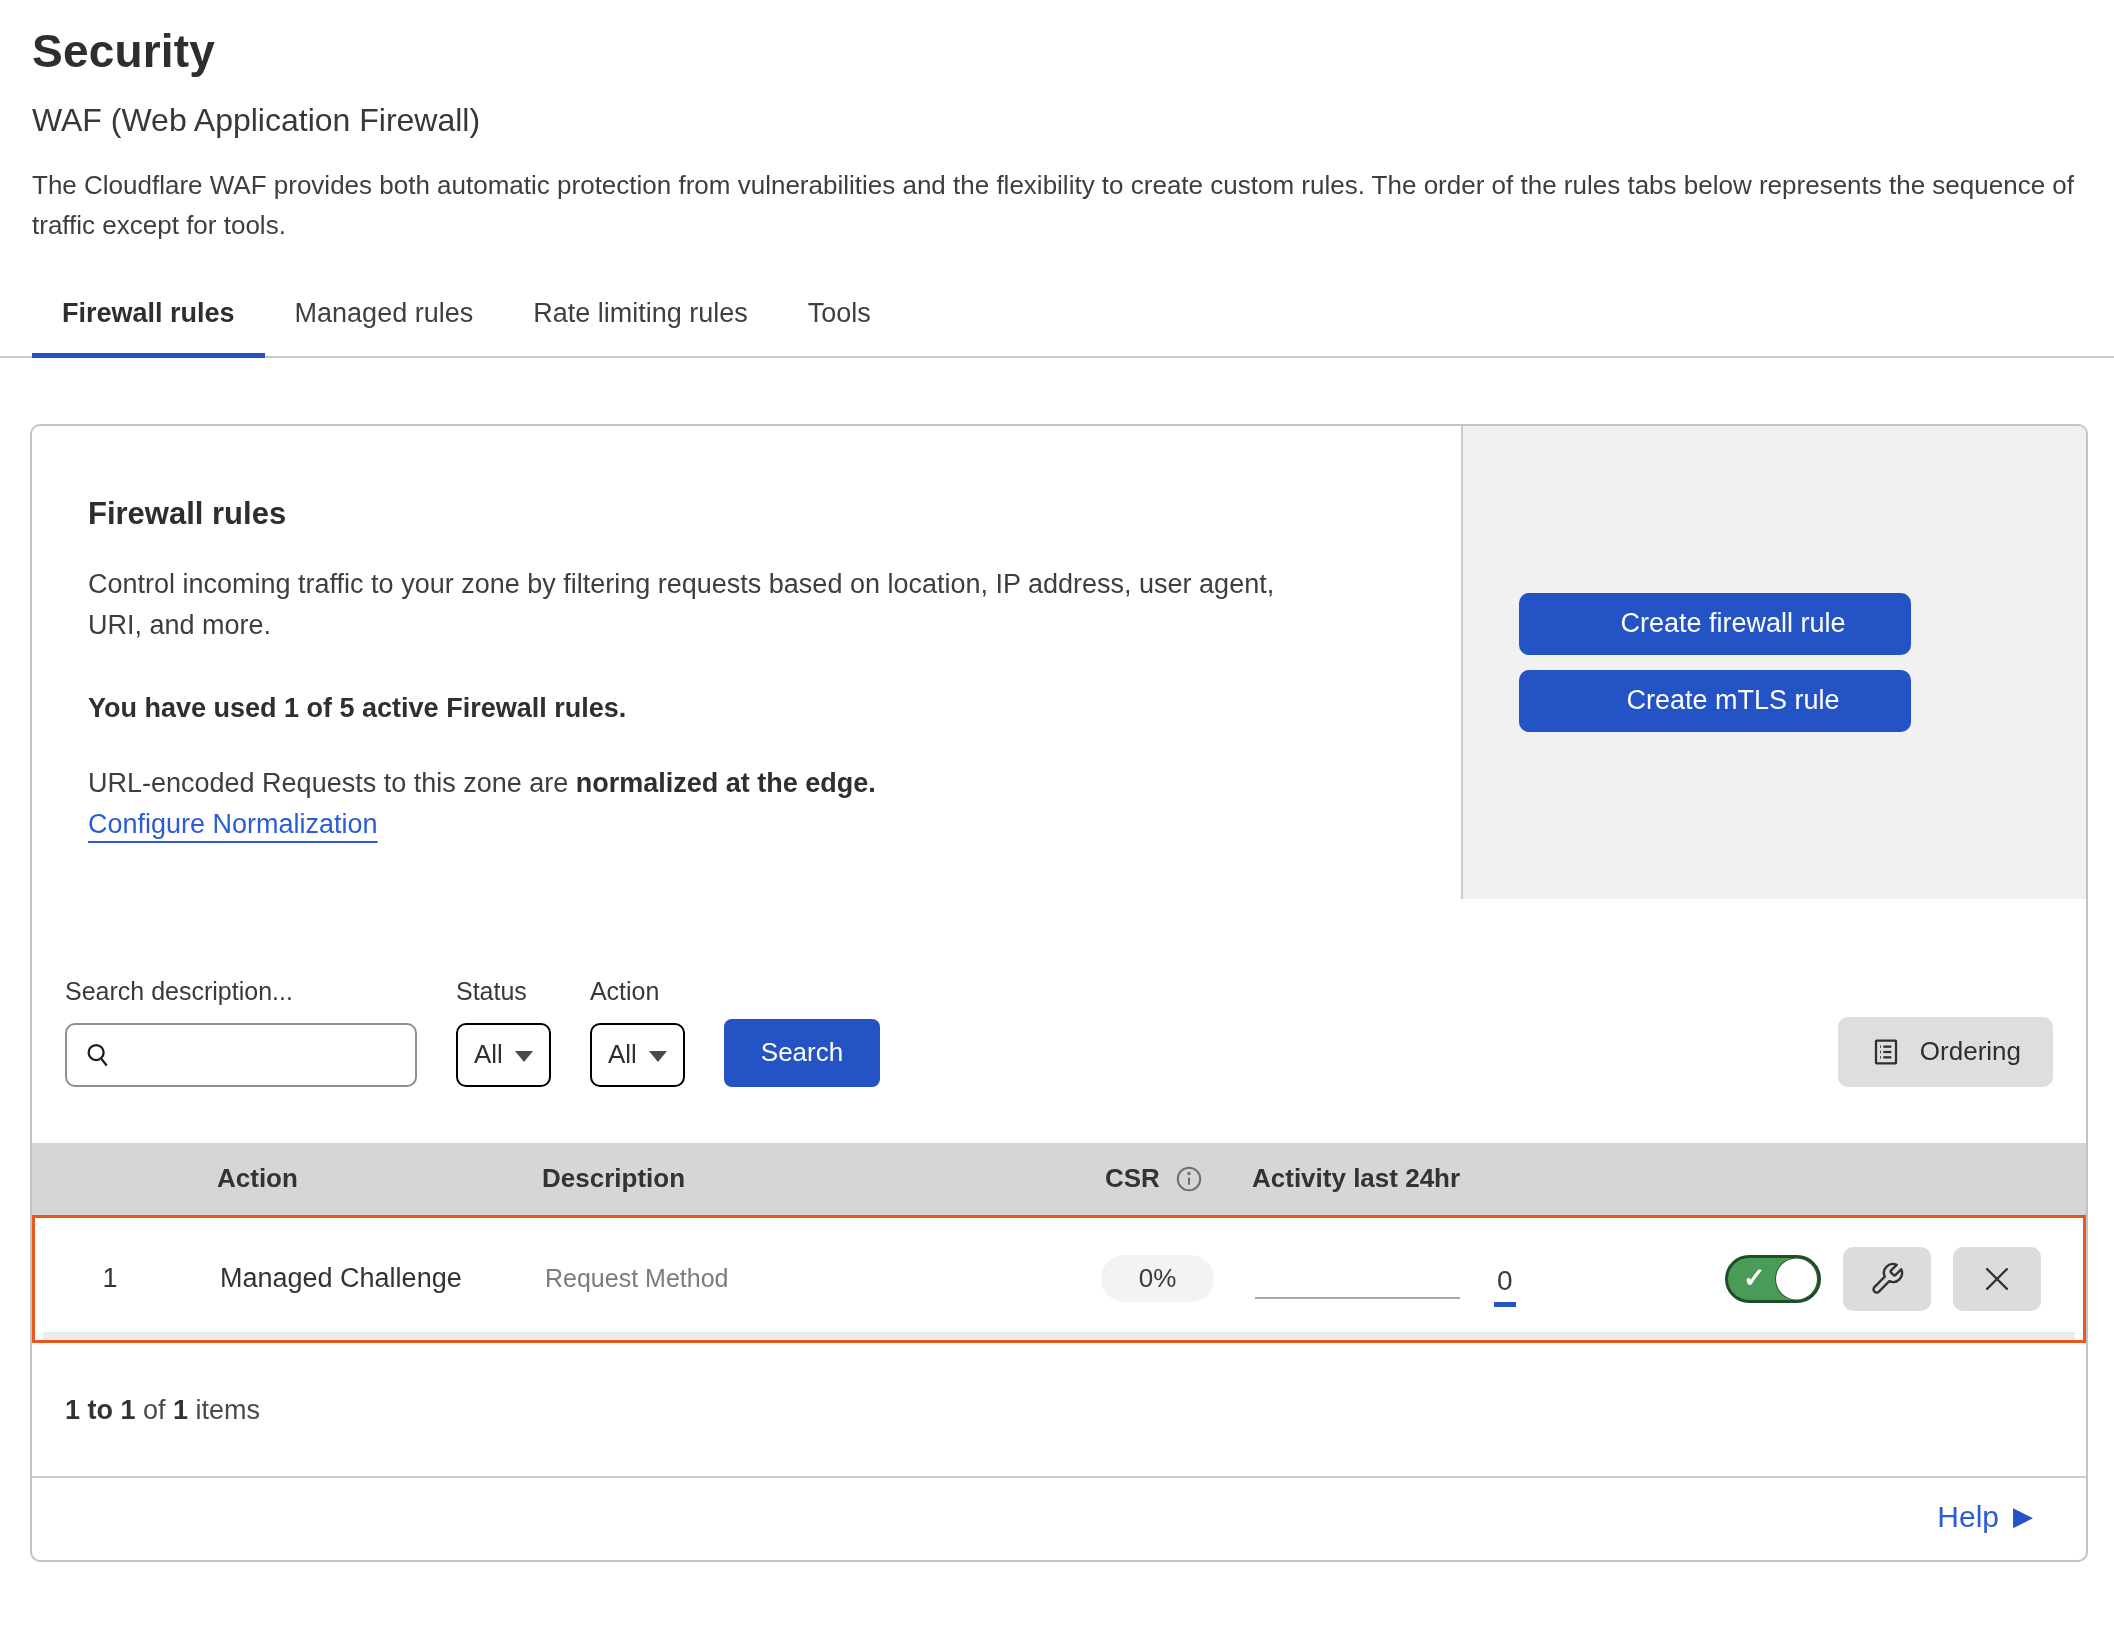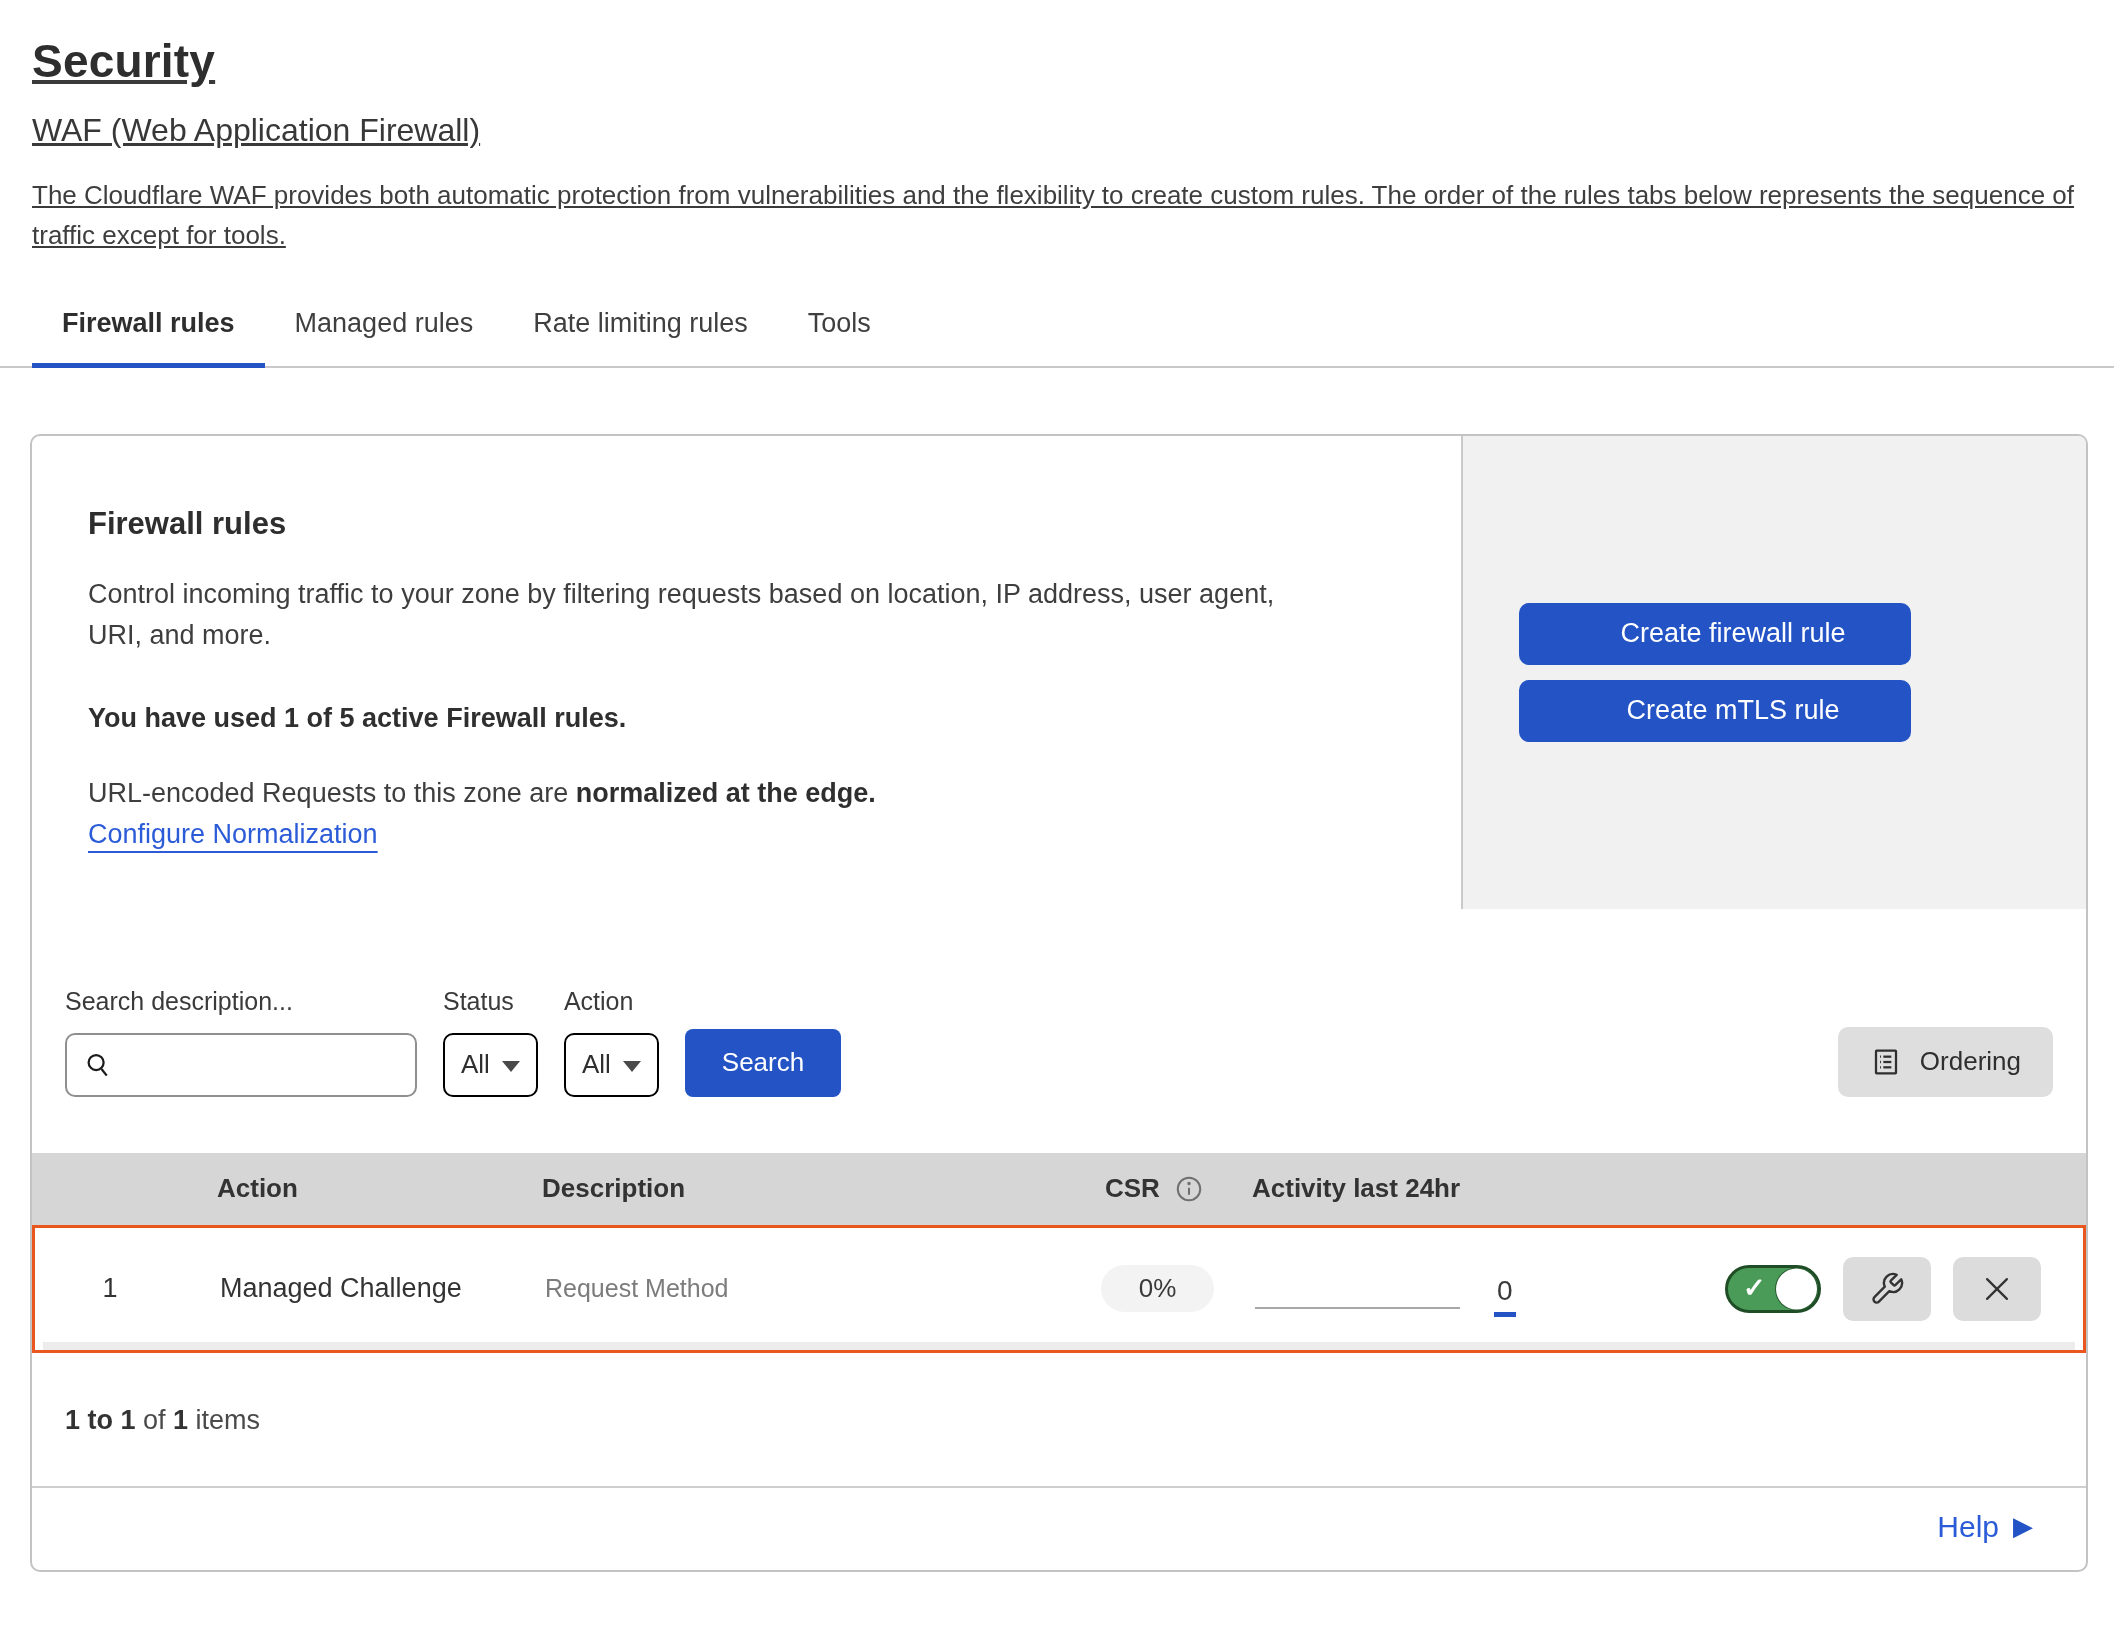--- a/index.html
+++ b/index.html
@@ -5,21 +5,21 @@
   * { box-sizing: border-box; margin: 0; padding: 0; }
   html,body { background:#ffffff; }
   body {
     width: 2114px; height: 1638px;
     font-family: "Liberation Sans", sans-serif;
     color: #3a3a3a;
     position: relative;
     overflow: hidden;
   }
   
-  .page-header { padding: 34px 32px 0 32px; text-decoration: underline; }
+  .page-header { padding: 24px 32px 0 32px; }
   .page-title { font-size: 46px; font-weight: 700; color: #2e2e2e; letter-spacing: 0.2px; }
   .page-subtitle { font-size: 32px; font-weight: 400; color: #383838; margin-top: 24px; }
   .page-desc { font-size: 26px; line-height: 1.55; color: #3e3e3e; margin-top: 26px; max-width: 2050px; }
 
   
   .tabs { margin-top: 44px; padding: 0 32px; border-bottom: 2px solid #c9c9c9; display: flex; }
   .tab {
     font-size: 27px; color: #3f3f3f; padding: 8px 30px 24px 30px;
     border-bottom: 5px solid transparent; margin-bottom: -2px; cursor: pointer;
     background: none; border-top: none; border-left: none; border-right: none;
@@ -49,21 +49,21 @@
     width: 625px; flex: 0 0 625px; background: #f1f1f1; border-left: 2px solid #c9c9c9;
     display: flex; flex-direction: column; justify-content: center; gap: 15px;
     padding-left: 56px;
   }
   .btn-primary {
     width: 392px; height: 62px; background: #2353c5; color: #ffffff;
     font-size: 27px; font-family: inherit; border: none; border-radius: 10px; cursor: pointer; padding-left: 36px;
   }
 
   
-  .filter-bar { display: flex; align-items: flex-end; padding: 78px 33px 56px 33px; gap: 26px; }
+  .filter-bar { display: flex; align-items: flex-end; padding: 78px 33px 56px 33px; gap: 39px; }
   .filter-group { display: flex; flex-direction: column; }
   .filter-label { font-size: 25px; color: #3a3a3a; margin-bottom: 17px; }
   .search-box {
     width: 352px; height: 64px; border: 2px solid #8f8f8f; border-radius: 10px;
     display: flex; align-items: center; padding: 0 16px; background: #fff;
   }
   .search-box input {
     border: none; outline: none; flex: 1; font-size: 25px; font-family: inherit;
     margin-left: 14px; background: transparent;
   }

